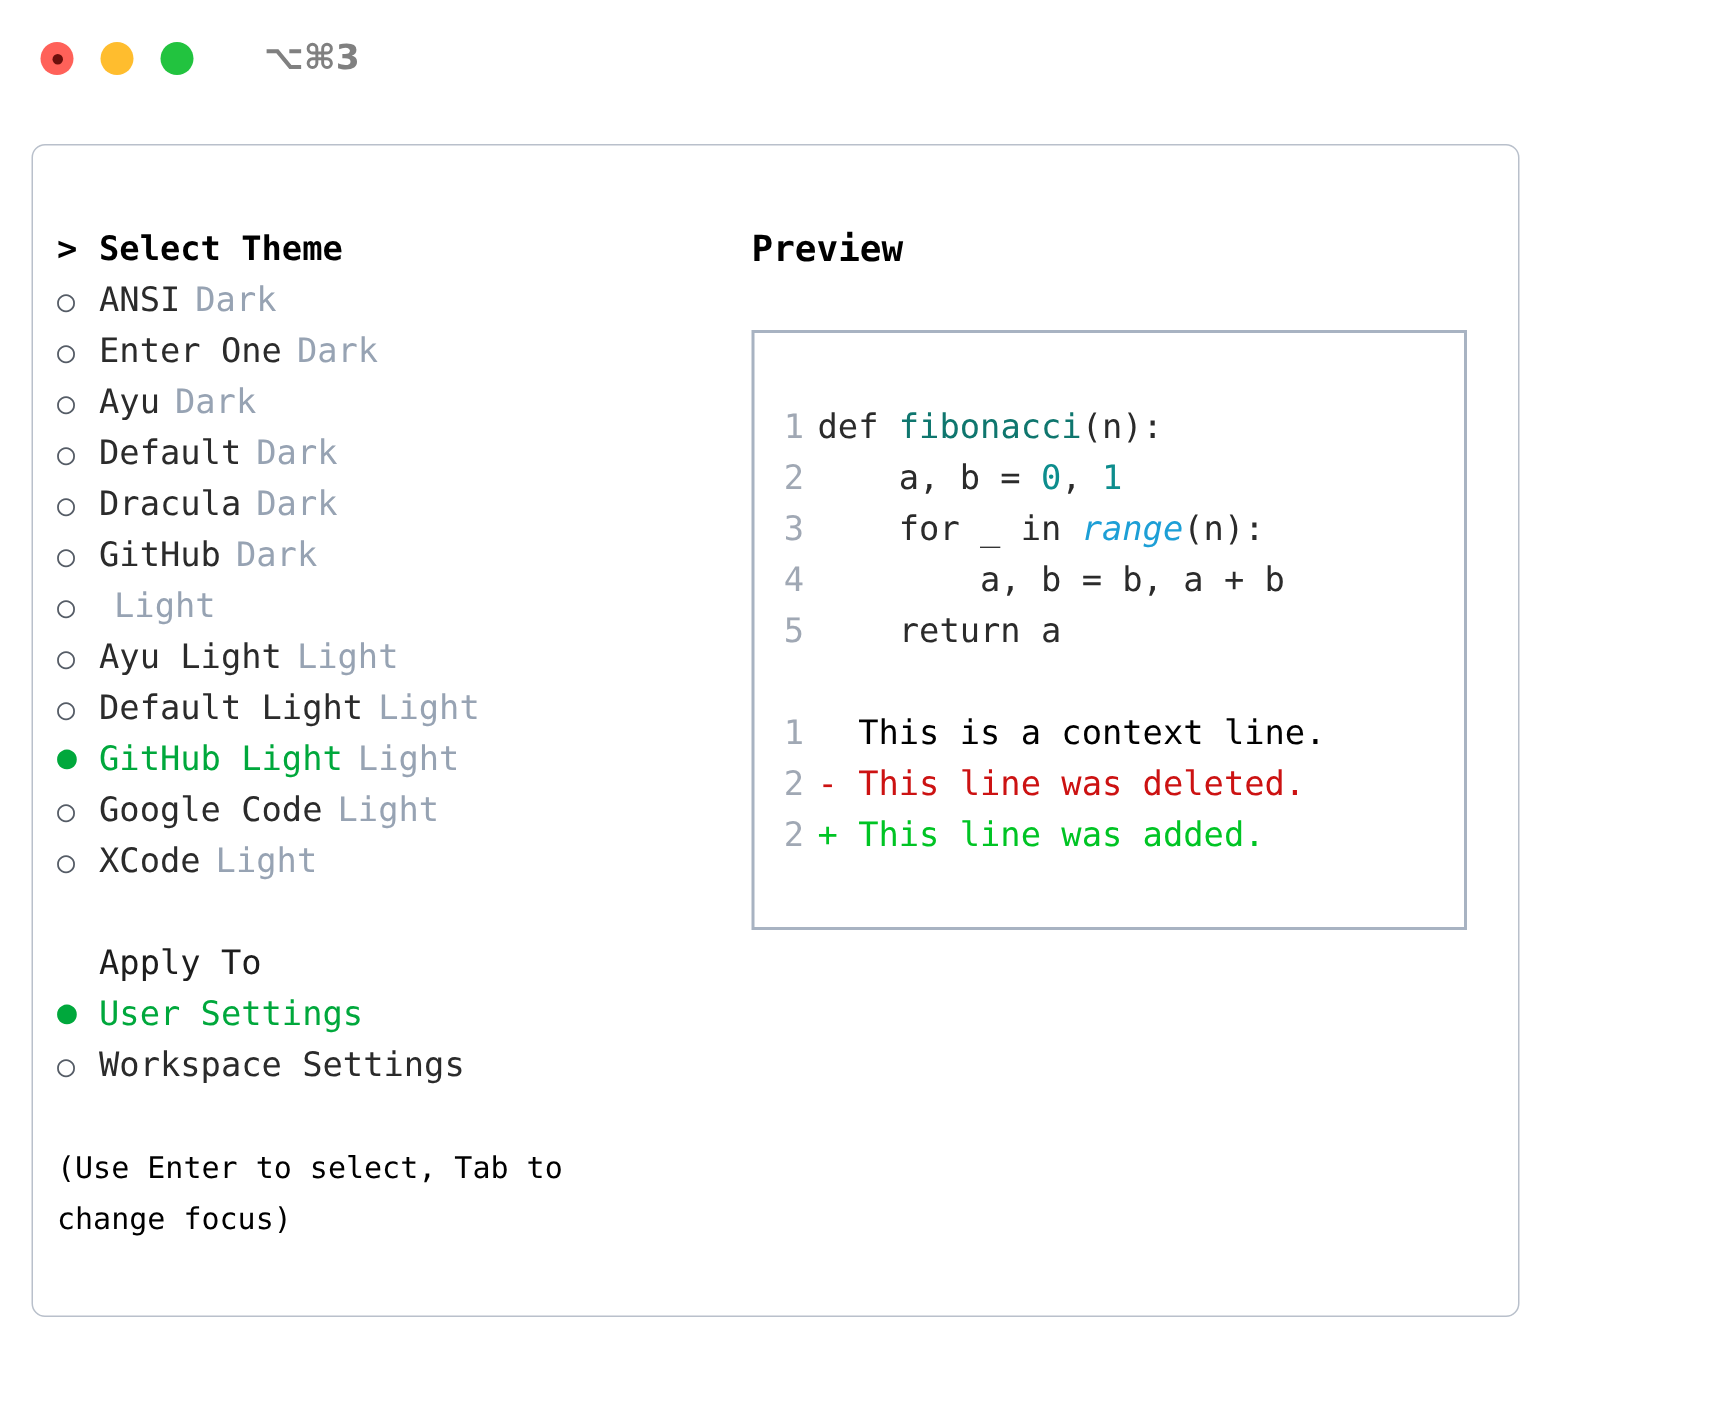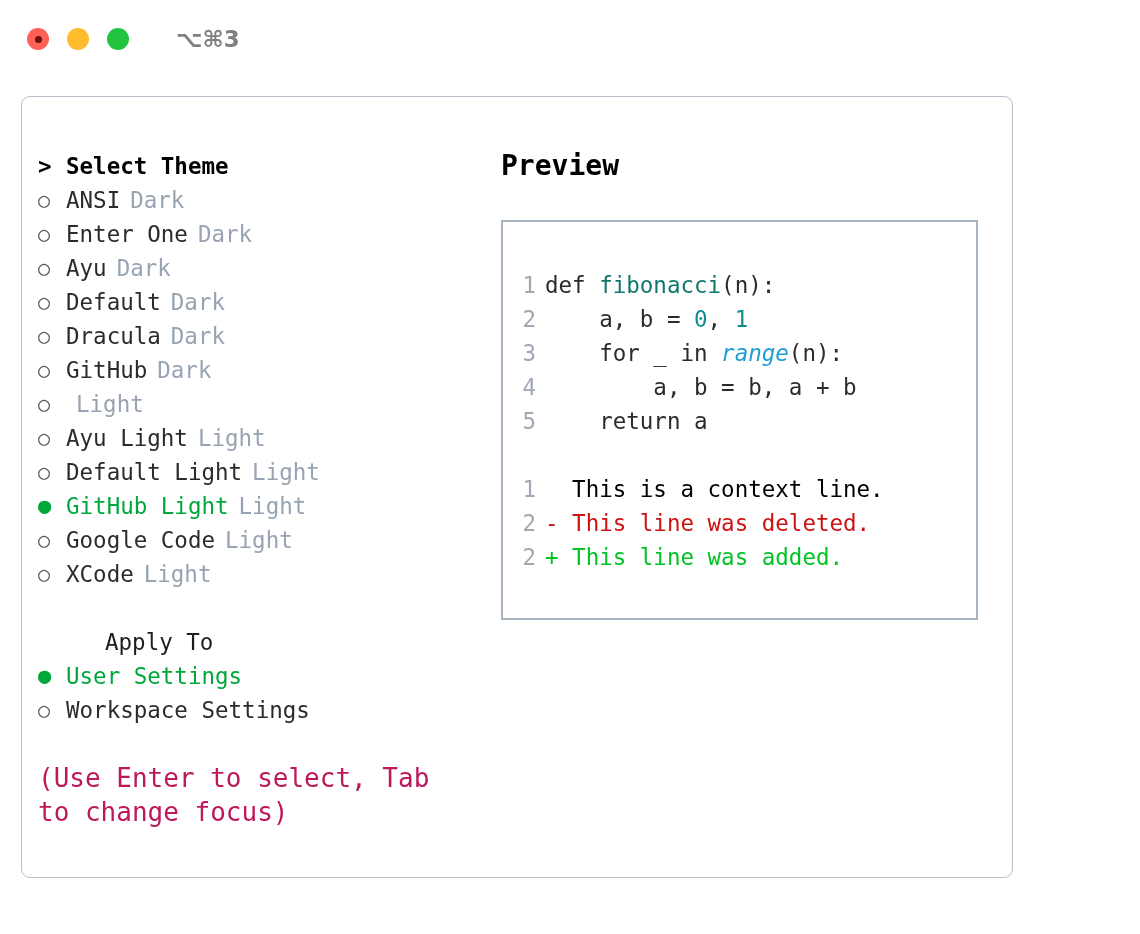--- a/index.html
+++ b/index.html
@@ -100,51 +100,50 @@
     font-size: 22.5px;
   }
   .bullet.blank { color: transparent; }
 
   .row.header {
     font-weight: bold;
     color: #000000;
   }
   .row.section-title {
     color: #1d1d1d;
-    gap: 39px;
   }
   .label-main { color: #2b2b2b; }
   .row.selected .label-main { color: #00a83c; }
   .label-tag {
     color: #97a3b3;
     margin-left: 10px;
   }
 
   .spacer-row { height: 34px; }
 
   .hint {
     position: absolute;
     left: 16px;
     top: 664px;
     width: 420px;
-    font-size: 26px;
-    line-height: 34px;
-    color: #be185d;
+    font-size: 20px;
+    line-height: 34px;
+    color: #000000;
     white-space: pre-wrap;
   }
 
   
   .right-col {
     position: absolute;
     left: 479px;
     top: 52px;
     width: 490px;
   }
   .preview-title {
-    font-size: 28px;
+    font-size: 24px;
     font-weight: bold;
     color: #000000;
     line-height: 34px;
   }
   .preview-box {
     margin-top: 37px;
     width: 477px;
     height: 400px;
     border: 2px solid #a8b3c2;
     background: #ffffff;

